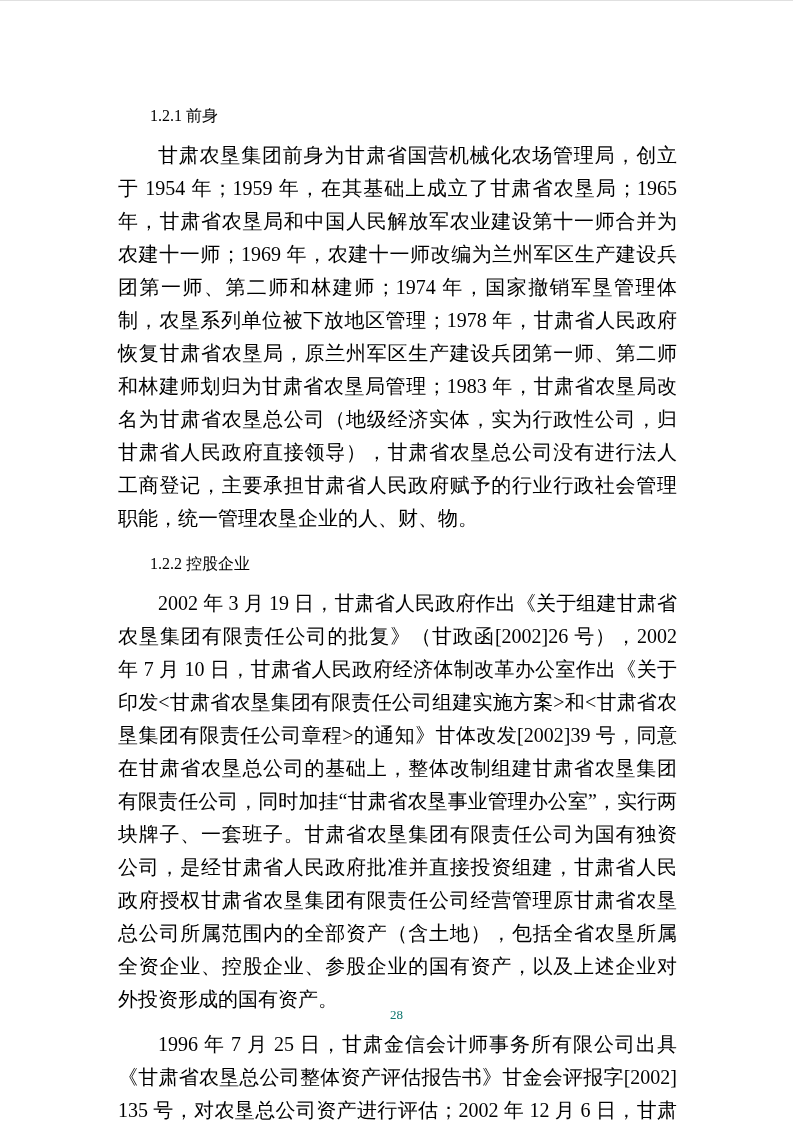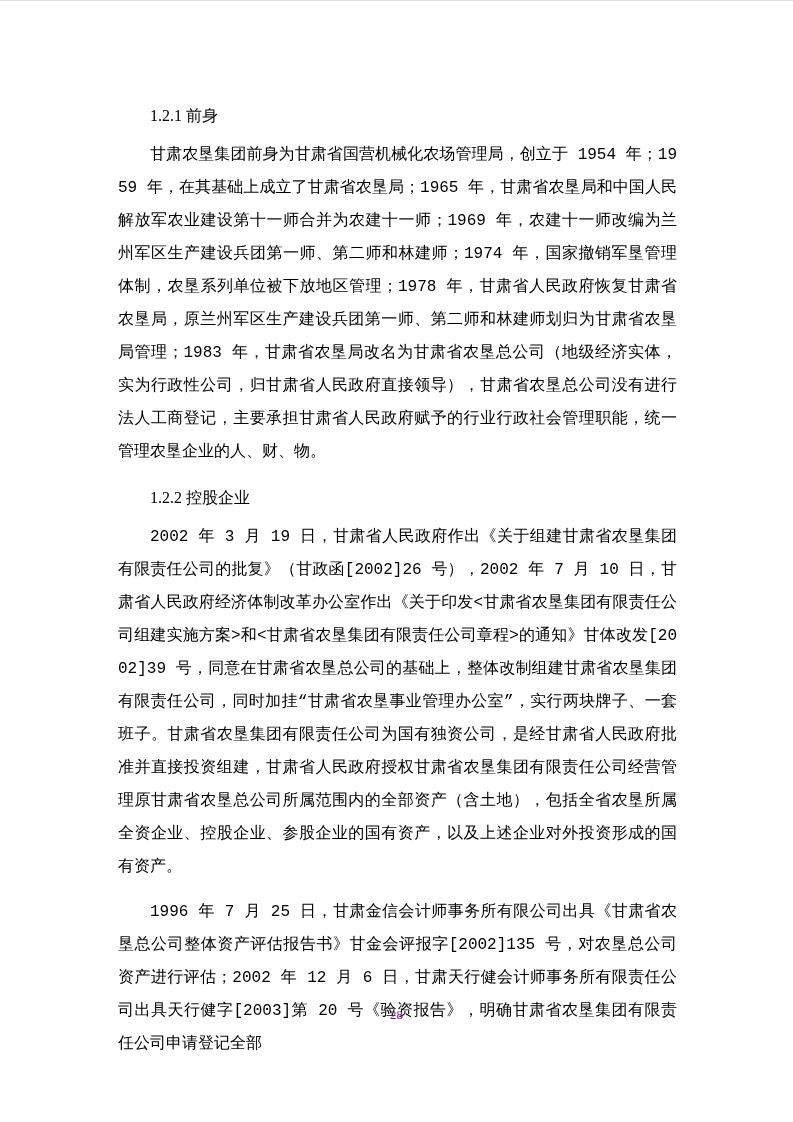--- a/index.html
+++ b/index.html
@@ -26,41 +26,40 @@
   }
   .heading {
     font-size: 16px;
     line-height: 33px;
     font-weight: 400;
     margin: 0 0 7px 0;
     text-indent: 2em;
     white-space: nowrap;
   }
   .para {
-    font-size: 16px;
+    font-size: 20px;
     line-height: 33px;
     margin: 0 0 12px 0;
     text-indent: 2em;
     text-align: justify;
     text-justify: inter-ideograph;
     word-break: break-all;
-    font-family: Liberation Mono, monospace;
   }
   .para:last-child {
     margin-bottom: 0;
   }
   .page-footer {
     position: absolute;
     left: 0;
     right: 0;
     top: 1006px;
     text-align: center;
     font-size: 13px;
     line-height: 16px;
-    color: #701a75;
+    color: #0f766e;
   }
 </style>
 </head>
 <body>
 
 <div class="page">
   <div class="content">
 
     <h3 class="heading">1.2.1 前身</h3>
 

